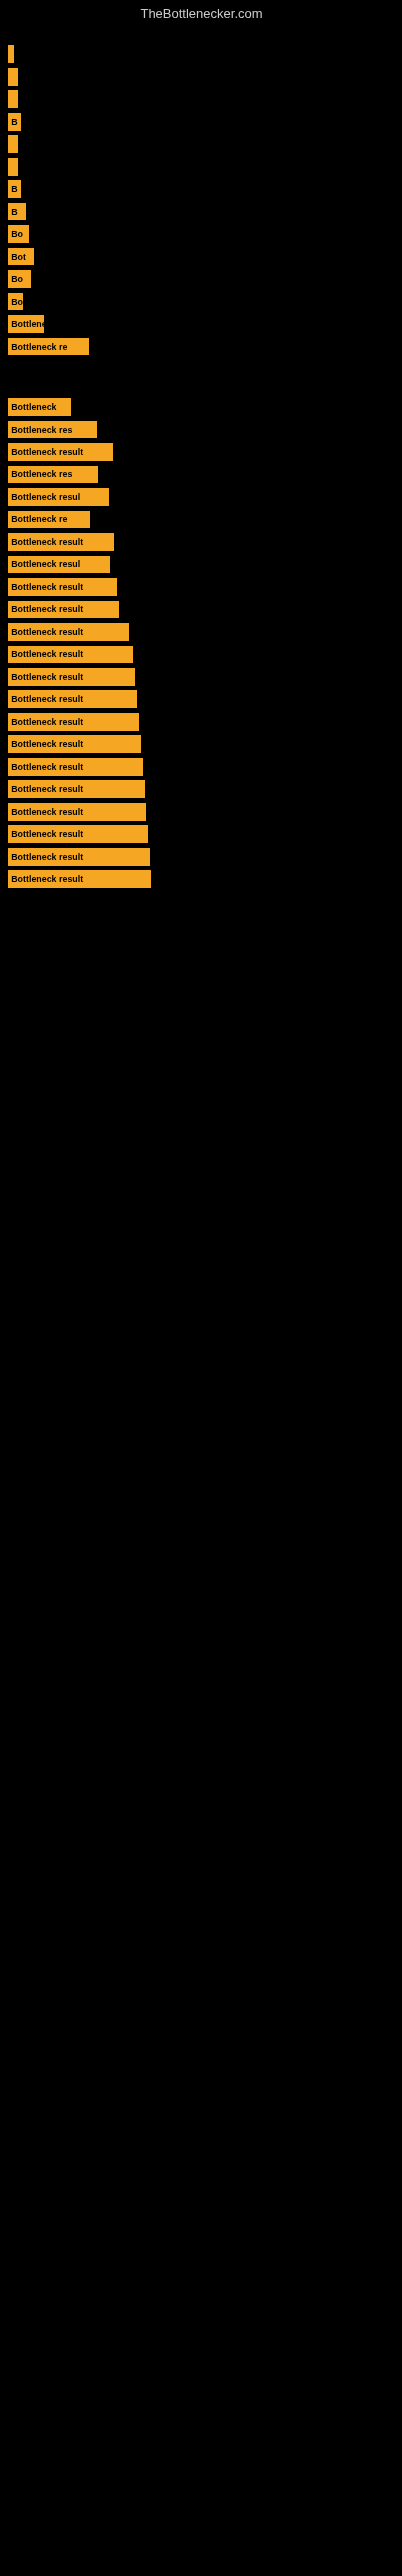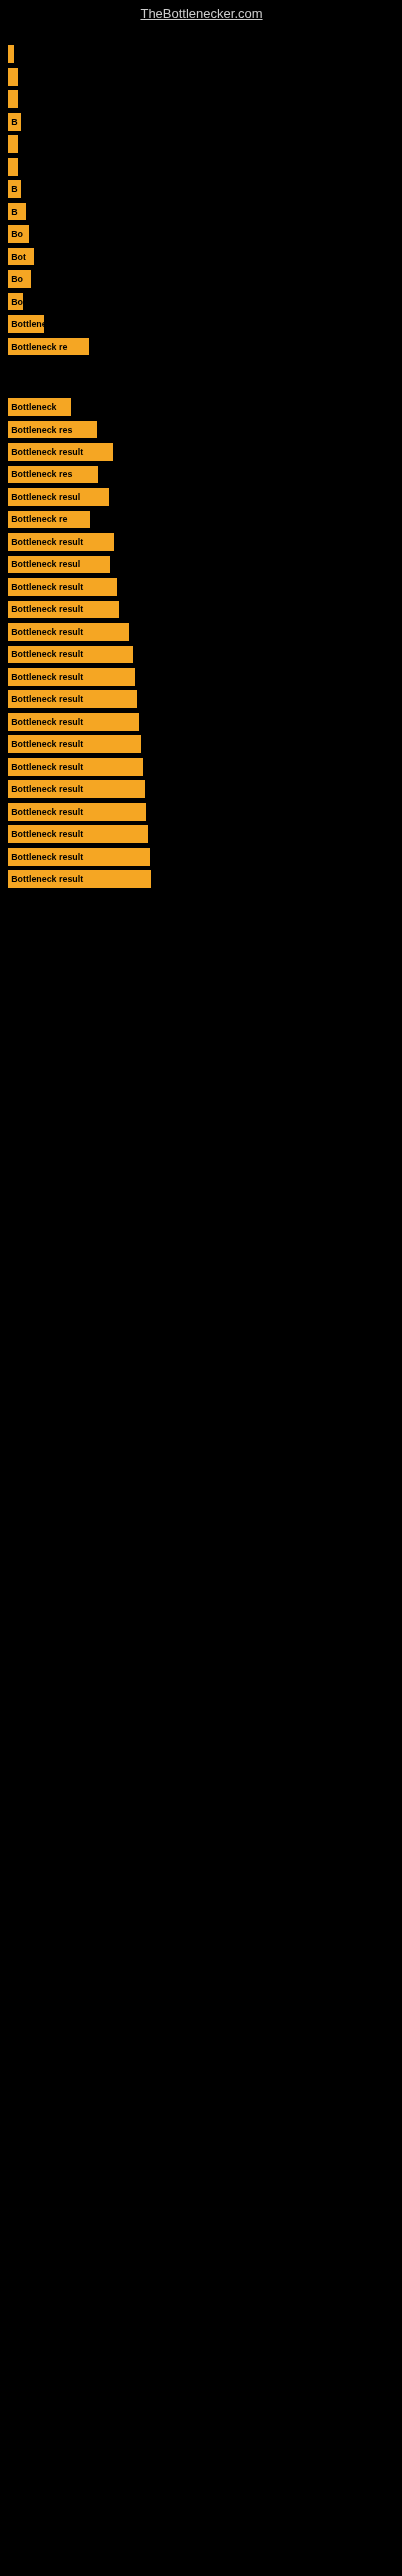--- a/index.html
+++ b/index.html
@@ -15,21 +15,20 @@
       font-family: Arial, sans-serif;
       position: relative;
     }
 
     .site-title {
       color: #cccccc;
       font-size: 13px;
       text-align: center;
       padding-top: 6.4px;
       padding-bottom: 8px;
-      text-decoration: underline;
     }
 
     .bars-container {
       display: flex;
       flex-direction: column;
       padding-left: 8px;
       padding-top: 16px;
       gap: 0px;
     }
 

